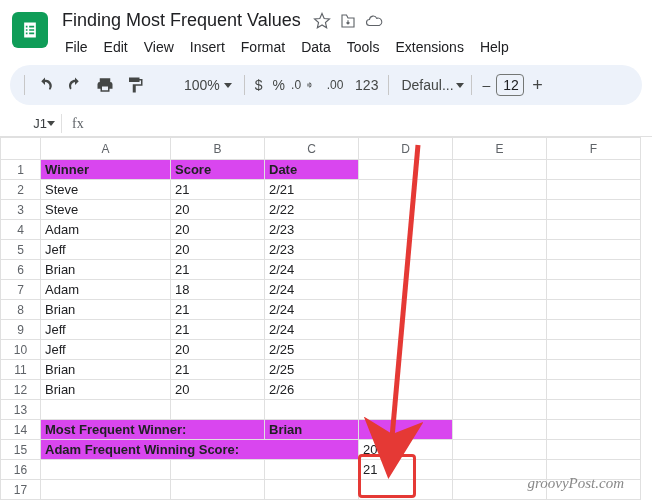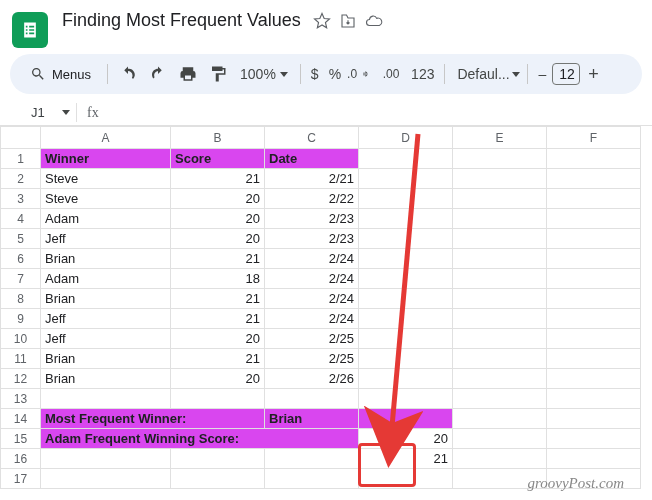--- a/index.html
+++ b/index.html
@@ -17,42 +17,42 @@
   
   .menubar { display: flex; gap: 2px; margin-top: 2px; }
   .menubar span { padding: 4px 7px; font-size: 14px; color: #202124; cursor: pointer; border-radius: 4px; }
   
   
   .toolbar { display: flex; align-items: center; padding: 6px 10px; margin: 6px 10px 0 10px; background: #edf2fa; border-radius: 24px; gap: 2px; }
   .tb-btn { width: 28px; height: 28px; display: flex; align-items: center; justify-content: center; border-radius: 4px; cursor: pointer; color:#444746; }
   .tb-btn svg { width: 18px; height: 18px; fill: #444746; }
   .tb-menus { display:flex; align-items:center; gap:6px; padding: 4px 10px; border-radius: 4px; cursor:pointer; }
   .tb-sep { width: 1px; height: 20px; background: #c7c7c7; margin: 0 4px; }
-  .tb-zoom { padding: 4px 6px; font-size: 14px; color:#444746; display:flex; align-items:center; gap:4px; cursor:pointer; border-radius:4px; }
+  .tb-zoom { padding: 4px 6px; font-size: 14px; color:#444746; display:flex; align-items:center; gap:4px; cursor:pointer; border-radius:4px;margin-left:27px; }
   .tb-font { padding: 4px 6px; font-size: 14px; color:#444746; display:flex; align-items:center; gap:2px; cursor:pointer; border-radius:4px; max-width:70px; overflow:hidden; white-space:nowrap; }
   .tb-fontsize { border:1px solid #747775; border-radius:4px; padding:2px 6px; font-size:14px; width:28px; text-align:center; }
   .tb-text { font-size:14px; color:#444746; padding:0 4px; cursor:pointer; }
   .tb-plus { font-size:18px; color:#444746; padding:0 6px; cursor:pointer; }
   
   
   .formulabar { display: flex; align-items: center; border-bottom: 1px solid #e0e0e0; padding: 3px 0; margin-top:6px; }
-  .namebox { width: 52px; padding: 2px 6px; font-size: 13px; color:#3c4043; border-right:1px solid #e0e0e0; margin-left:25px; display:flex; align-items:center; justify-content:space-between; }
+  .namebox { width: 52px; padding: 2px 6px; font-size: 13px; color:#3c4043; border-right:1px solid #e0e0e0; margin-left:10px; display:flex; align-items:center; justify-content:flex-end; }
   .fx { color: #5f6368; padding: 0 10px; font-size:14px; font-family: Georgia, serif; }
   
   
   .grid-wrap { position: relative; }
   table.grid { border-collapse: collapse; table-layout: fixed; }
   .grid th, .grid td { border: 1px solid #e0e0e0; font-size: 13px; height: 20px; }
   .grid thead th { background: #fff; color: #5f6368; font-weight: normal; text-align: center; font-size:12px; height:22px; }
   .grid .rowhead { background: #fff; color: #5f6368; text-align: center; width: 40px; font-size:12px; }
   .grid td { padding: 1px 4px; }
   .corner { width: 40px; background:#fff; }
   .colA { width: 130px; } .colB { width: 94px; } .colC { width: 94px; } .colD { width: 94px; } .colE { width: 94px; } .colF { width: 94px; }
   .green-hdr { background: #d946ef; font-weight: bold; }
-  .text-right { text-align: right; }
+  .text-right { }
   
   
   .red-box { position:absolute; border:3px solid #e53935; border-radius:4px; pointer-events:none; }
   
   
   .arrow-svg { position:absolute; top:0; left:0; pointer-events:none; }
   
   .watermark { position:absolute; bottom:8px; right:28px; font-size:15px; color:#888; font-style:italic; font-family: Georgia, serif; }
   .caret-down { width:0; height:0; border-left:4px solid transparent; border-right:4px solid transparent; border-top:5px solid #444746; display:inline-block; }
 </style>
@@ -72,30 +72,35 @@
           <path fill="none" stroke="#5f6368" stroke-width="1.5" d="M12 17.3l-6.2 3.7 1.6-7L2 9.2l7.1-.6L12 2l2.9 6.6 7.1.6-5.4 4.8 1.6 7z"></path>
         </svg>
       <svg class="title-icon" viewBox="0 0 24 24">
           <path fill="none" stroke="#5f6368" stroke-width="1.5" d="M10 4H4v16h16V8h-8l-2-4z"></path>
           <path fill="none" stroke="#5f6368" stroke-width="1.5" d="M12 11v5m-2-2l2 2 2-2"></path>
         </svg>
       <svg class="title-icon" viewBox="0 0 24 24">
           <path fill="none" stroke="#5f6368" stroke-width="1.5" d="M19 18H6a4 4 0 010-8 5 5 0 019.6-1.5A4 4 0 0119 18z"></path>
         </svg>
     </div>
+    <div class="menubar">
+      <span>File</span>
+      <span>Edit</span>
+      <span>View</span>
+      <span>Insert</span>
+      <span>Format</span>
+      <span>Data</span>
+      <span>Tools</span>
+      <span>Extensions</span>
+      <span>Help</span>
+    </div>
   </div>
 </div>
 
 <div class="toolbar">
-  <div class="tb-menus">
-    <svg width="16" height="16" viewBox="0 0 24 24" fill="#444746">
-        <path d="M15.5 14h-.8l-.3-.3a6.5 6.5 0 10-.7.7l.3.3v.8l5 5 1.5-1.5-5-5zm-6 0a4.5 4.5 0 110-9 4.5 4.5 0 010 9z"></path>
-      </svg>
-    <span>Menus</span>
-  </div>
   <div class="tb-sep"></div>
   <div class="tb-btn">
       <svg viewBox="0 0 24 24">
         <path d="M12 5V2L7 7l5 5V8c3 0 6 2 6 6 0 1-.3 2-.8 3l1.5 1.5A8 8 0 0012 5z"></path>
       </svg>
     </div>
   <div class="tb-btn">
       <svg viewBox="0 0 24 24">
         <path d="M12 5c-4 0-8 3-8 8 0 2 .7 3.6 1.8 5l1.5-1.5A6 6 0 0112 8v4l5-5-5-5v3z"></path>
       </svg>

